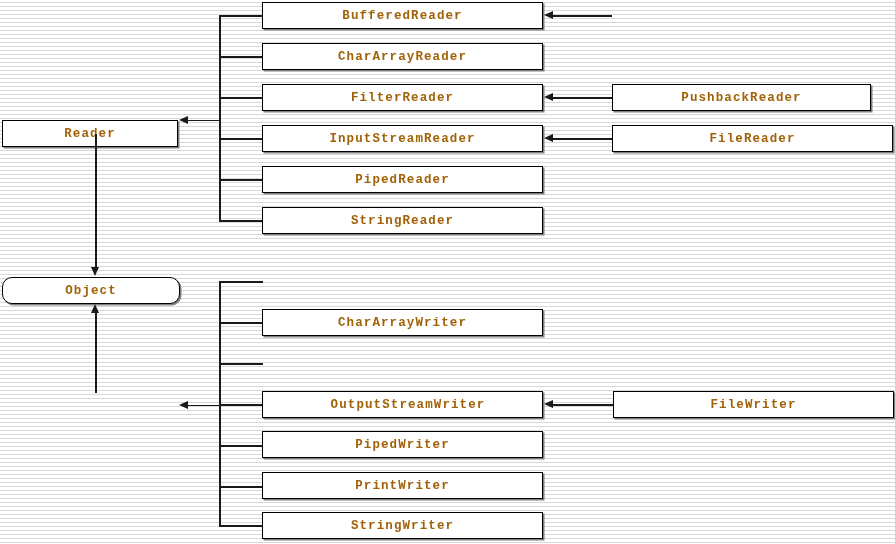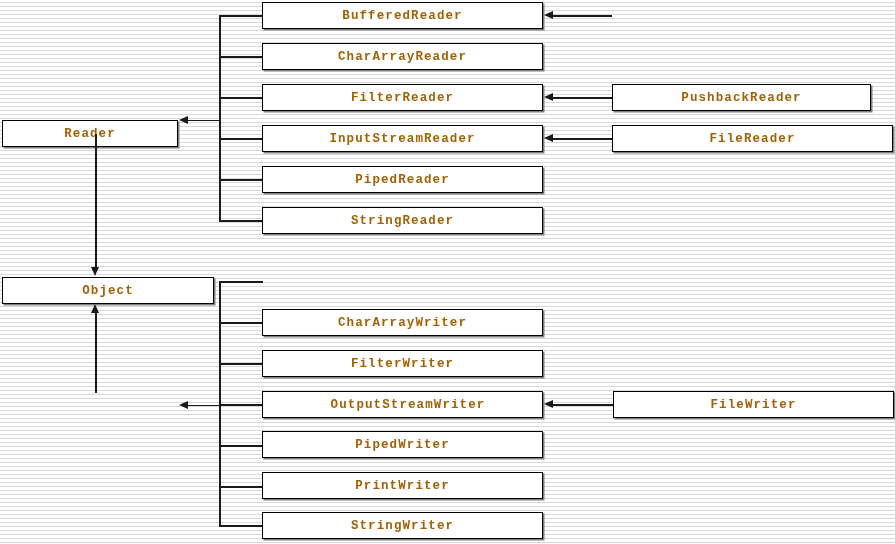--- a/index.html
+++ b/index.html
@@ -119,21 +119,21 @@
   <div class="node" style="left:612px; top:84px; width:259px; height:27px;">
     <span>PushbackReader</span>
   </div>
   <div class="node" style="left:612px; top:125px; width:281px; height:27px;">
     <span>FileReader</span>
   </div>
 
   <div class="edge v" style="left:95px; top:134px; height:134px;"></div>
   <div class="arrowhead down" style="left:91.3px; top:267px;"></div>
 
-  <div class="node" style="left:2px; top:277px; width:212px; height:27px;">
+  <div class="node" style="left:2px; top:277px; width:178px; height:27px;border-radius:10px;">
     <span>Object</span>
   </div>
 
   <div class="edge v" style="left:95px; top:313px; height:80px;"></div>
   <div class="arrowhead up" style="left:91.3px; top:304px;"></div>
 
 
   <div class="edge v trunk" style="left:219px; top:281px; height:245px;"></div>
 
   <div class="edge h" style="left:188px; top:404.5px; width:33px;"></div>
@@ -142,23 +142,20 @@
   <div class="edge h" style="left:219px; top:281.2px; width:44px;"></div>
   <div class="edge h" style="left:219px; top:322.2px; width:44px;"></div>
   <div class="edge h" style="left:219px; top:363.2px; width:44px;"></div>
   <div class="edge h" style="left:219px; top:404.2px; width:44px;"></div>
   <div class="edge h" style="left:219px; top:445.2px; width:44px;"></div>
   <div class="edge h" style="left:219px; top:486.2px; width:44px;"></div>
   <div class="edge h" style="left:219px; top:525.2px; width:44px;"></div>
 
   <div class="node" style="left:262px; top:309px; width:281px; height:27px;">
     <span>CharArrayWriter</span>
-  </div>
-  <div class="node" style="left:262px; top:350px; width:281px; height:27px;">
-    <span>FilterWriter</span>
   </div>
   <div class="node" style="left:262px; top:391px; width:281px; height:27px;padding-left:11px;">
     <span>OutputStreamWriter</span>
   </div>
   <div class="node" style="left:262px; top:431px; width:281px; height:27px;">
     <span>PipedWriter</span>
   </div>
   <div class="node" style="left:262px; top:472px; width:281px; height:27px;justify-content:center;">
     <span>PrintWriter</span>
   </div>

